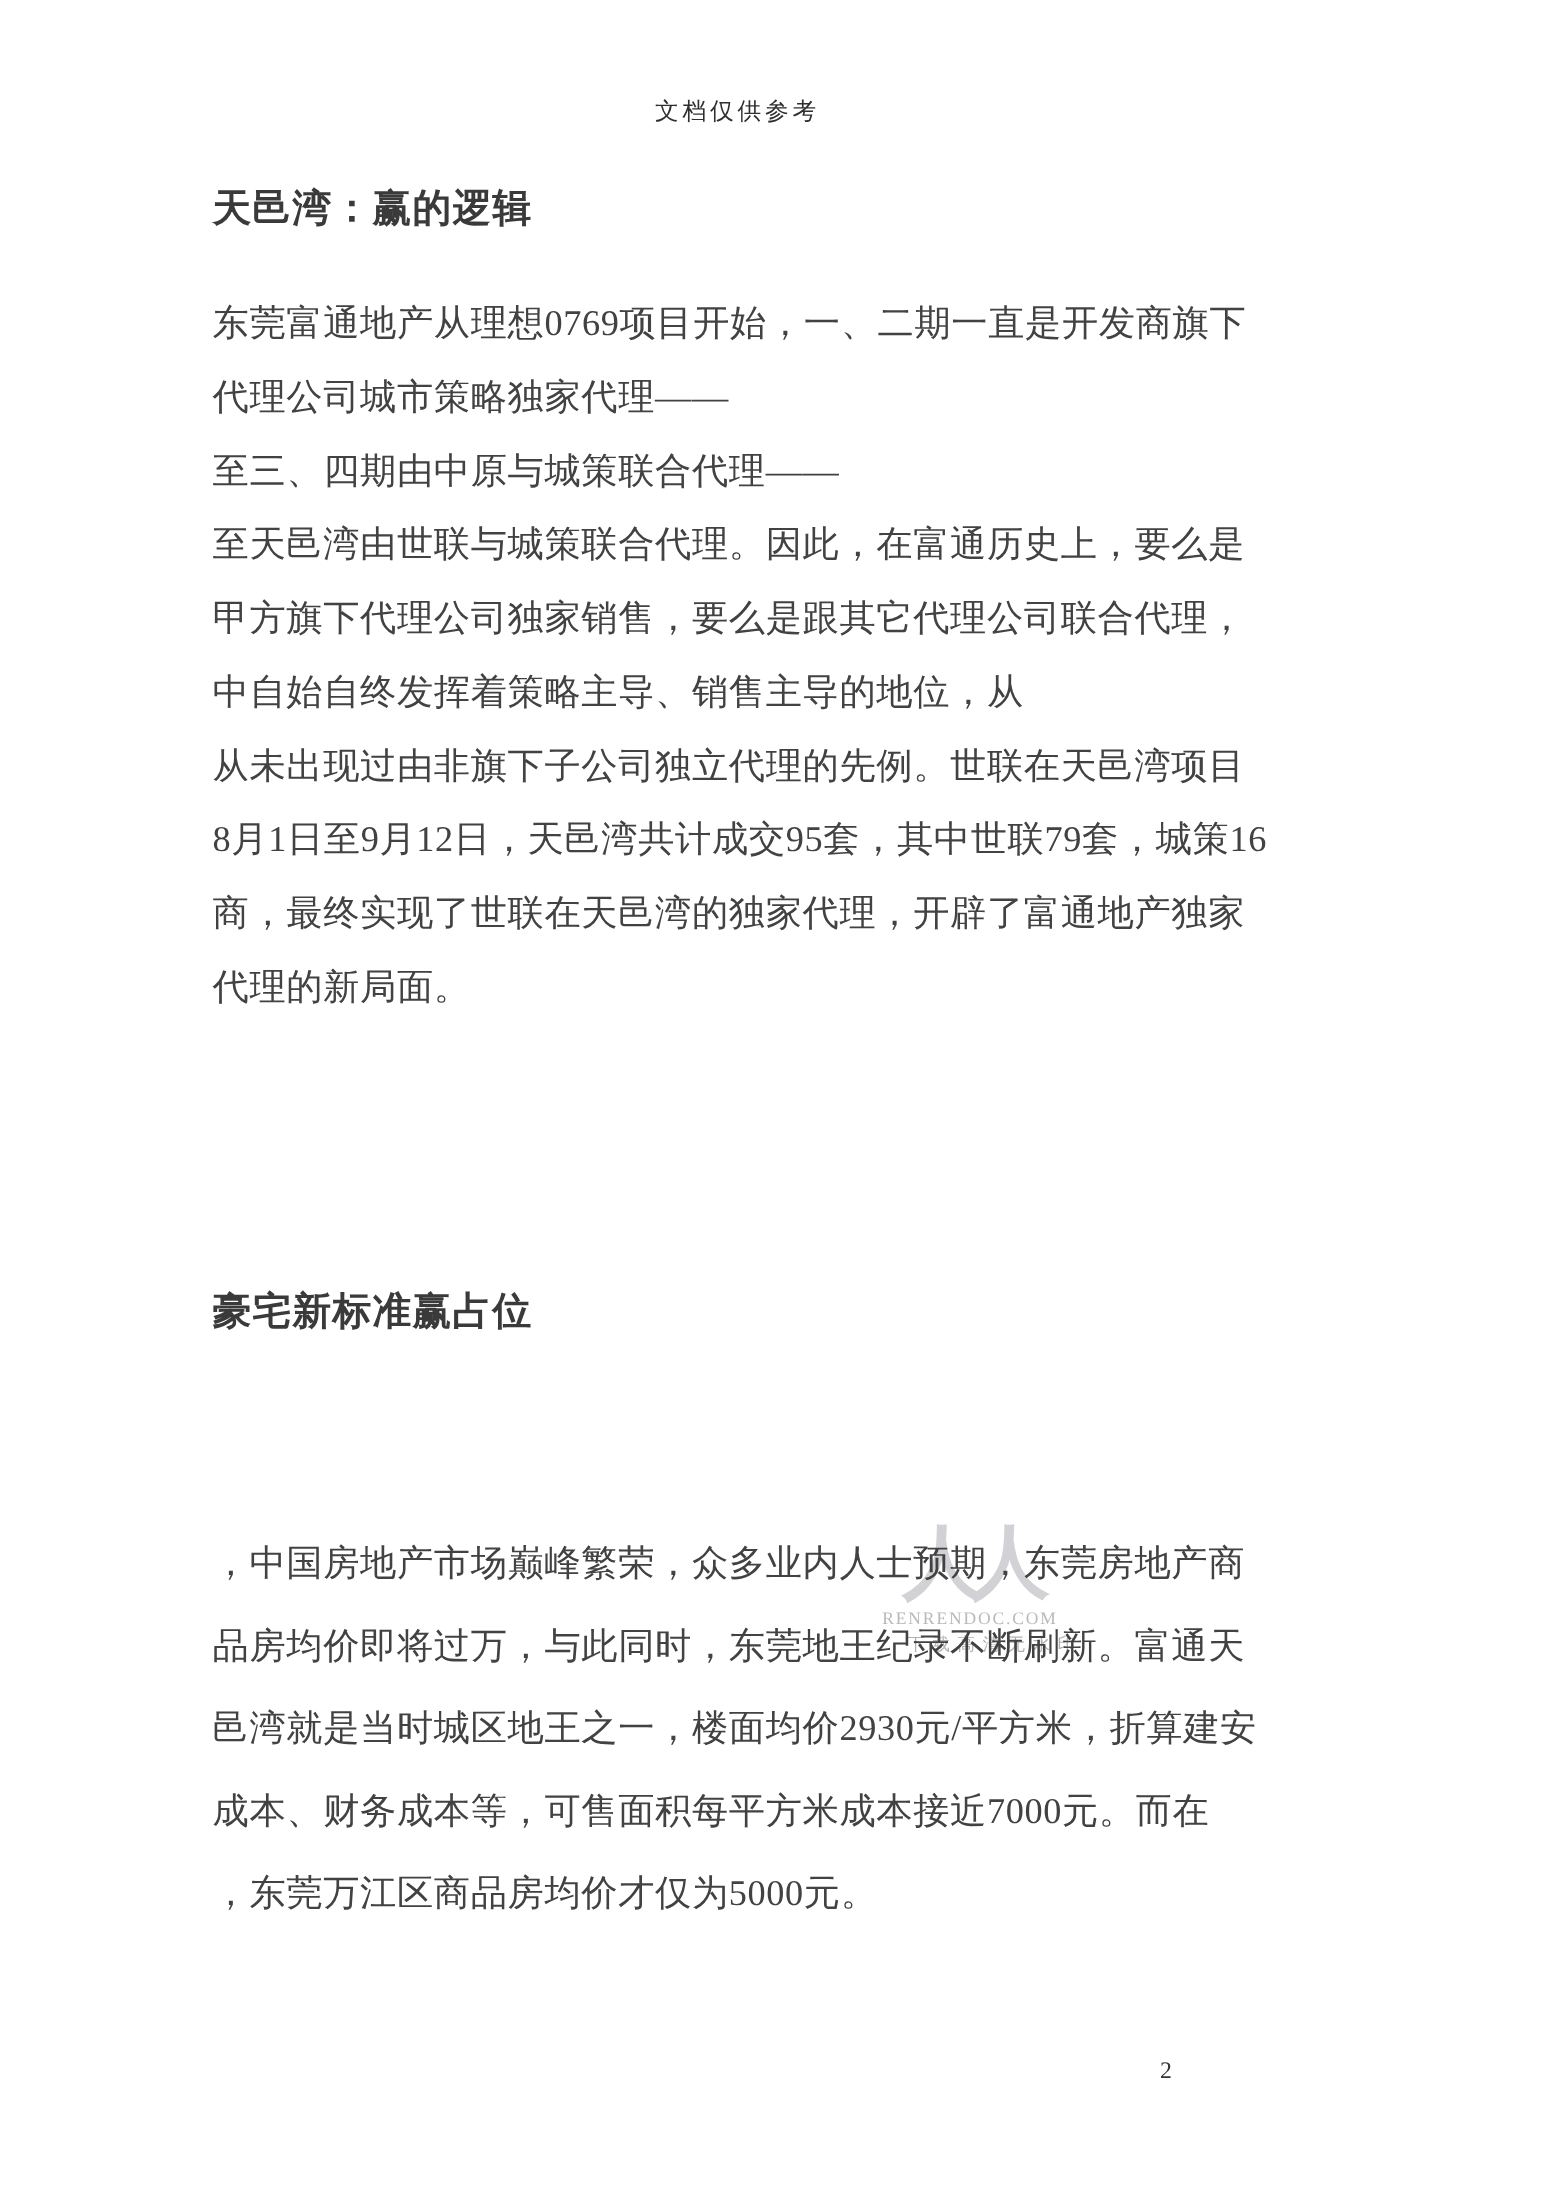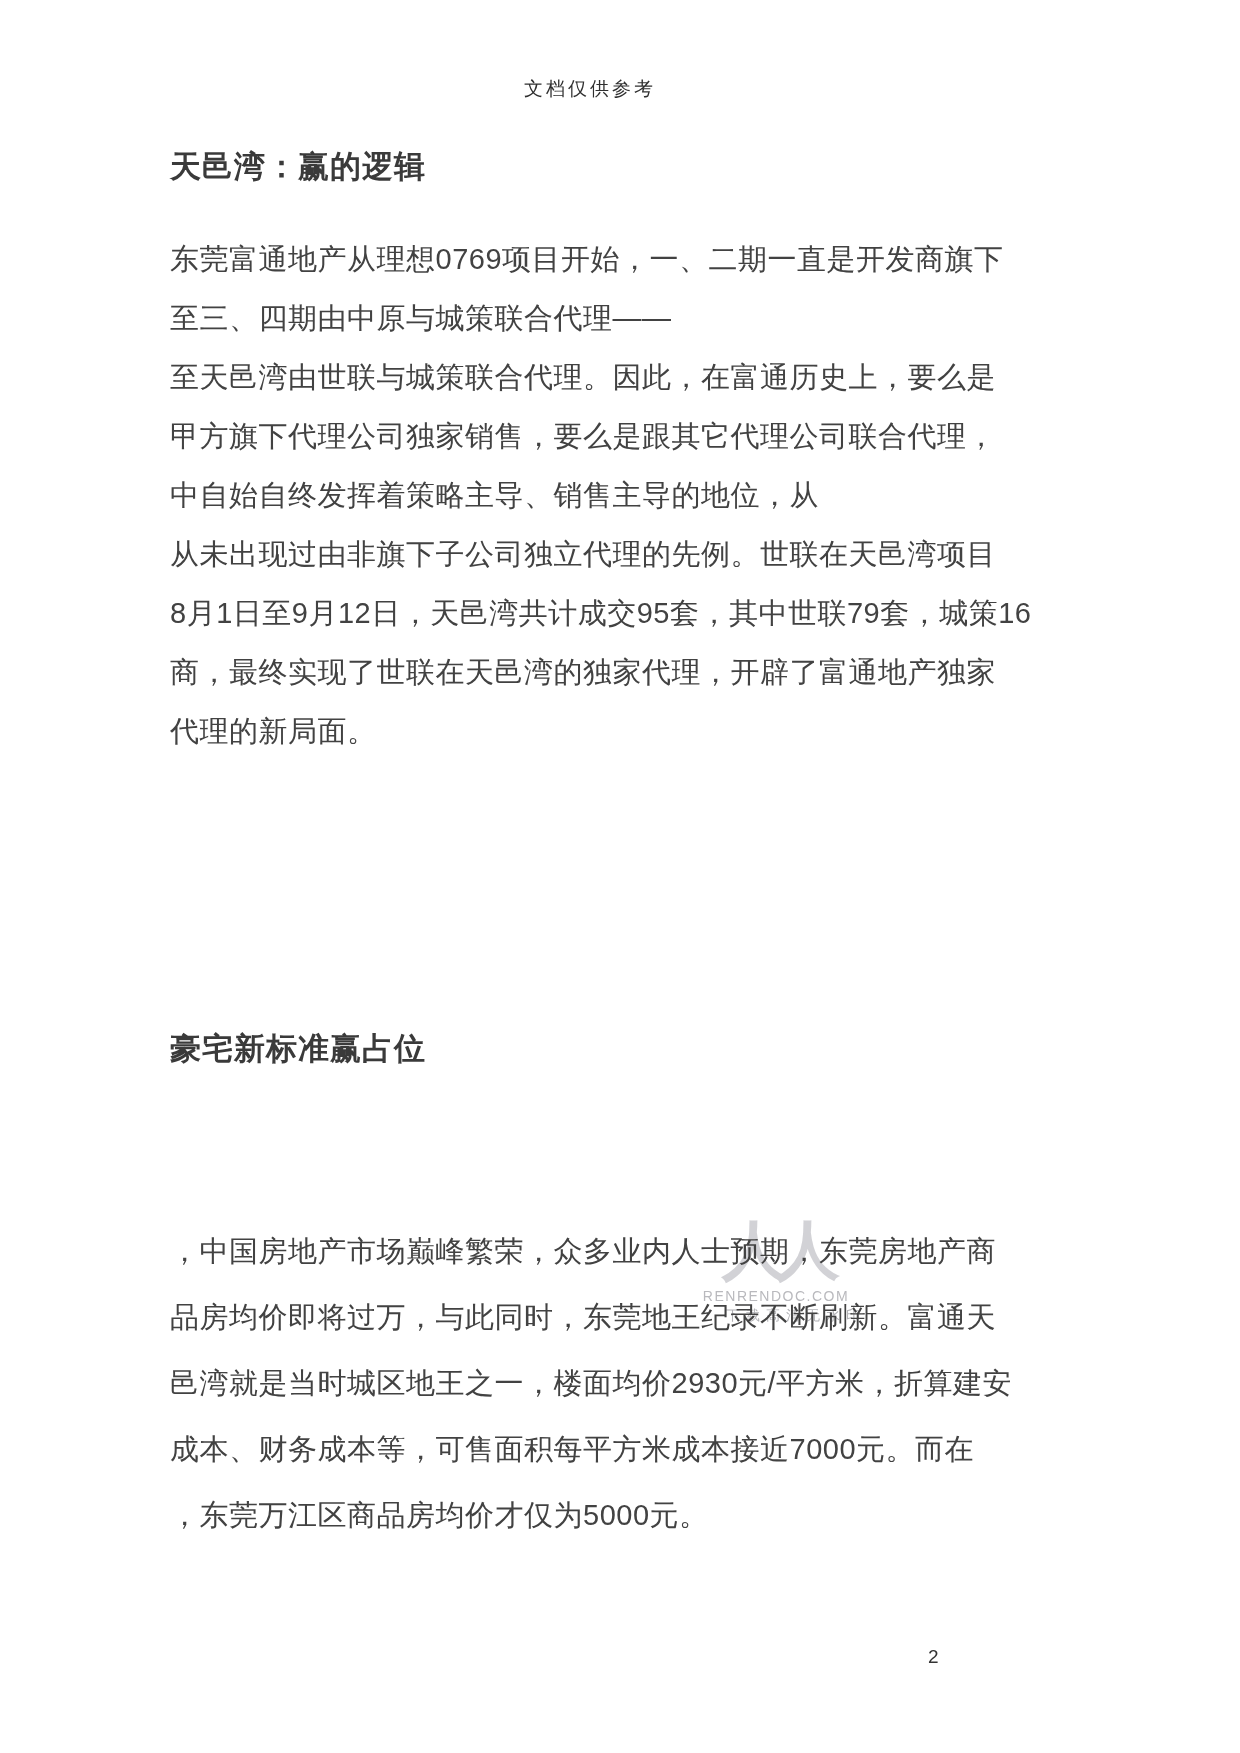--- a/index.html
+++ b/index.html
@@ -1,21 +1,21 @@
 <!DOCTYPE html>
 <html><head>
 <meta charset="utf-8">
 <style>
   html, body { margin: 0; padding: 0; background: #ffffff; }
   .page {
     position: relative;
     width: 1180px;
     height: 1753px;
     background: #ffffff;
-    font-family: Liberation Sans, sans-serif;
+    font-family: Liberation Serif, serif;
     overflow: hidden;
   }
   .header-note {
     position: absolute;
     top: 76px; left: 0; width: 100%;
     text-align: center;
     font-size: 19px;
     color: #2f2f2f;
     letter-spacing: 3px;
   }
@@ -94,20 +94,21 @@
 <body>
 
 <div class="page">
 
   <div class="header-note">文档仅供参考</div>
 
   <div class="doc-heading h1">天邑湾：赢的逻辑</div>
 
   <div class="para para-1">
     <div class="line">东莞富通地产从理想0769项目开始，一、二期一直是开发商旗下</div>
+    <div class="line">代理公司城市策略独家代理——</div>
     <div class="line">至三、四期由中原与城策联合代理——</div>
     <div class="line">至天邑湾由世联与城策联合代理。因此，在富通历史上，要么是</div>
     <div class="line">甲方旗下代理公司独家销售，要么是跟其它代理公司联合代理，</div>
     <div class="line">中自始自终发挥着策略主导、销售主导的地位，从</div>
     <div class="line">从未出现过由非旗下子公司独立代理的先例。世联在天邑湾项目</div>
     <div class="line">8月1日至9月12日，天邑湾共计成交95套，其中世联79套，城策16</div>
     <div class="line">商，最终实现了世联在天邑湾的独家代理，开辟了富通地产独家</div>
     <div class="line">代理的新局面。</div>
   </div>
 

